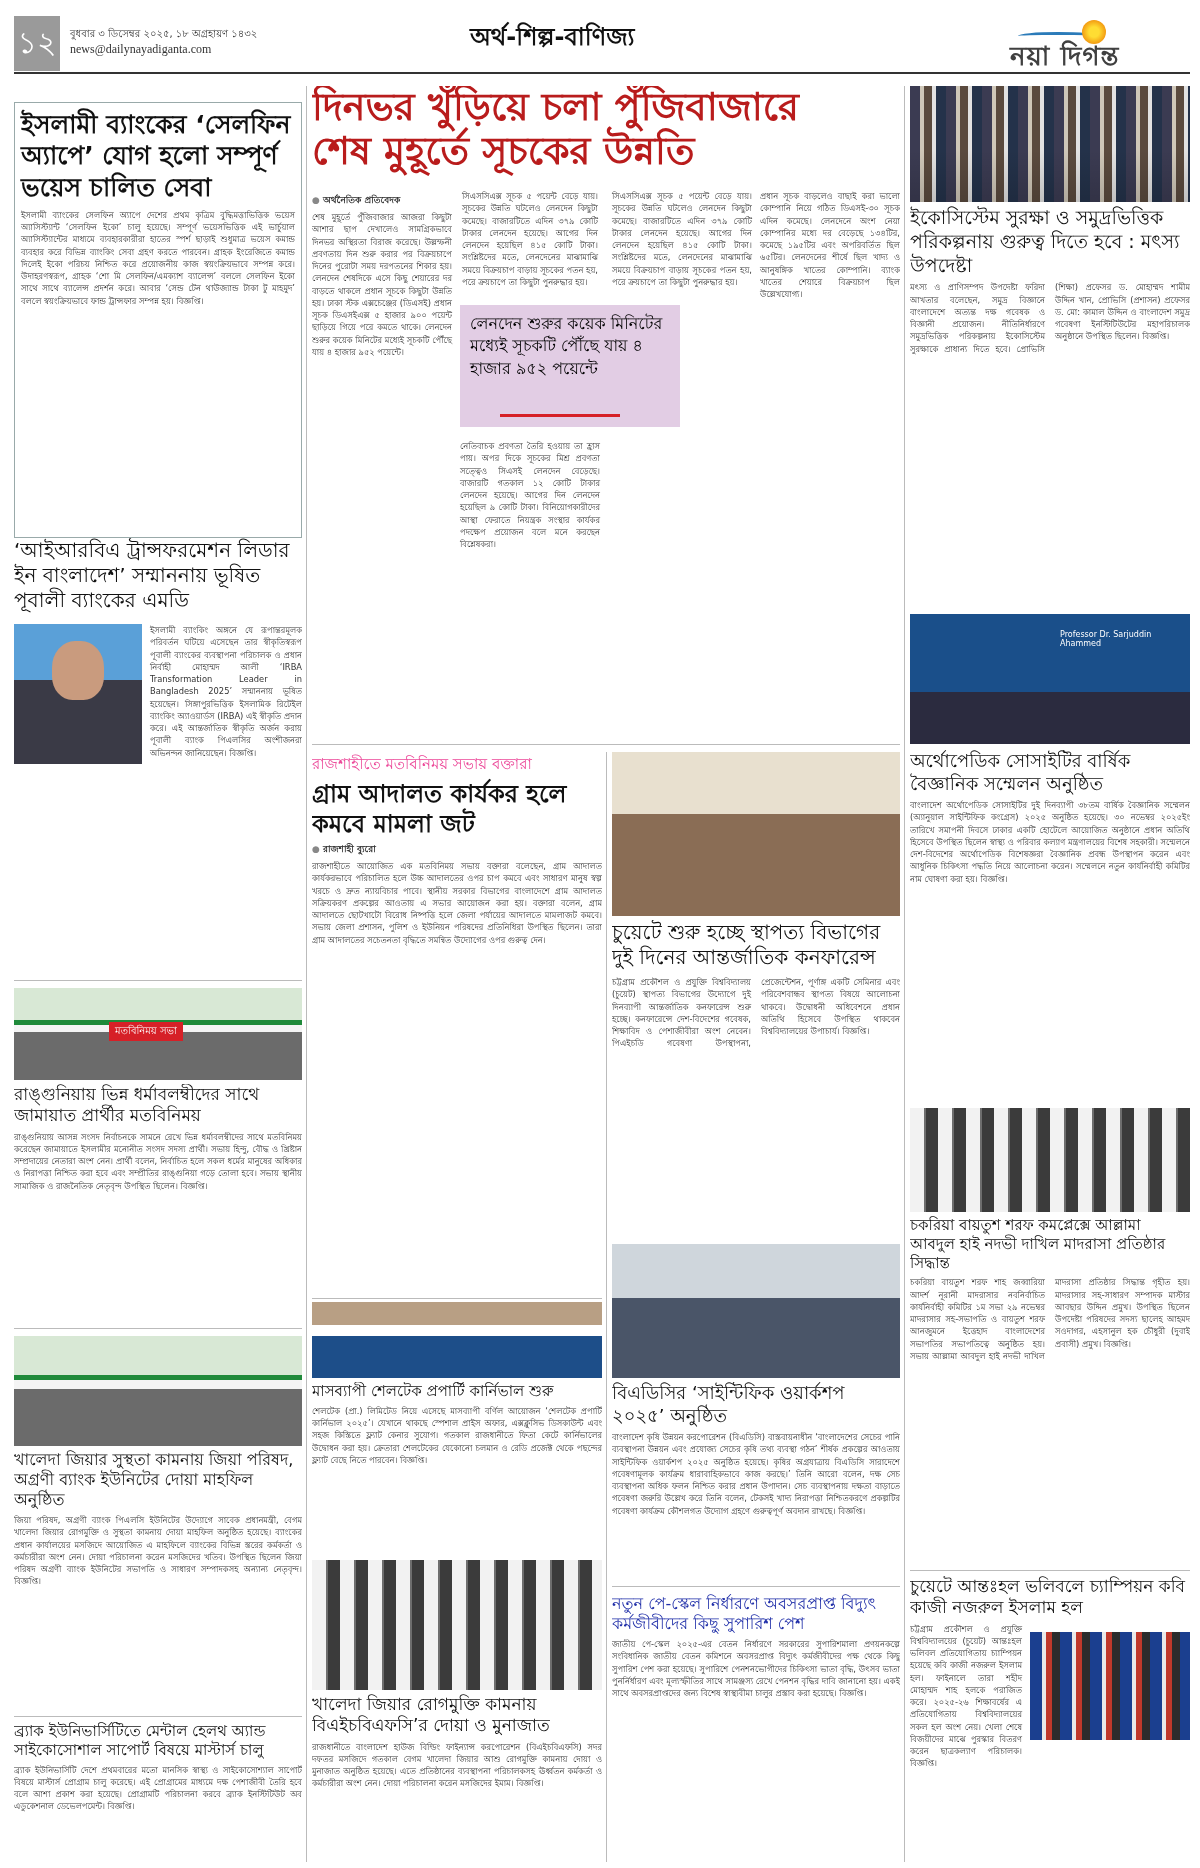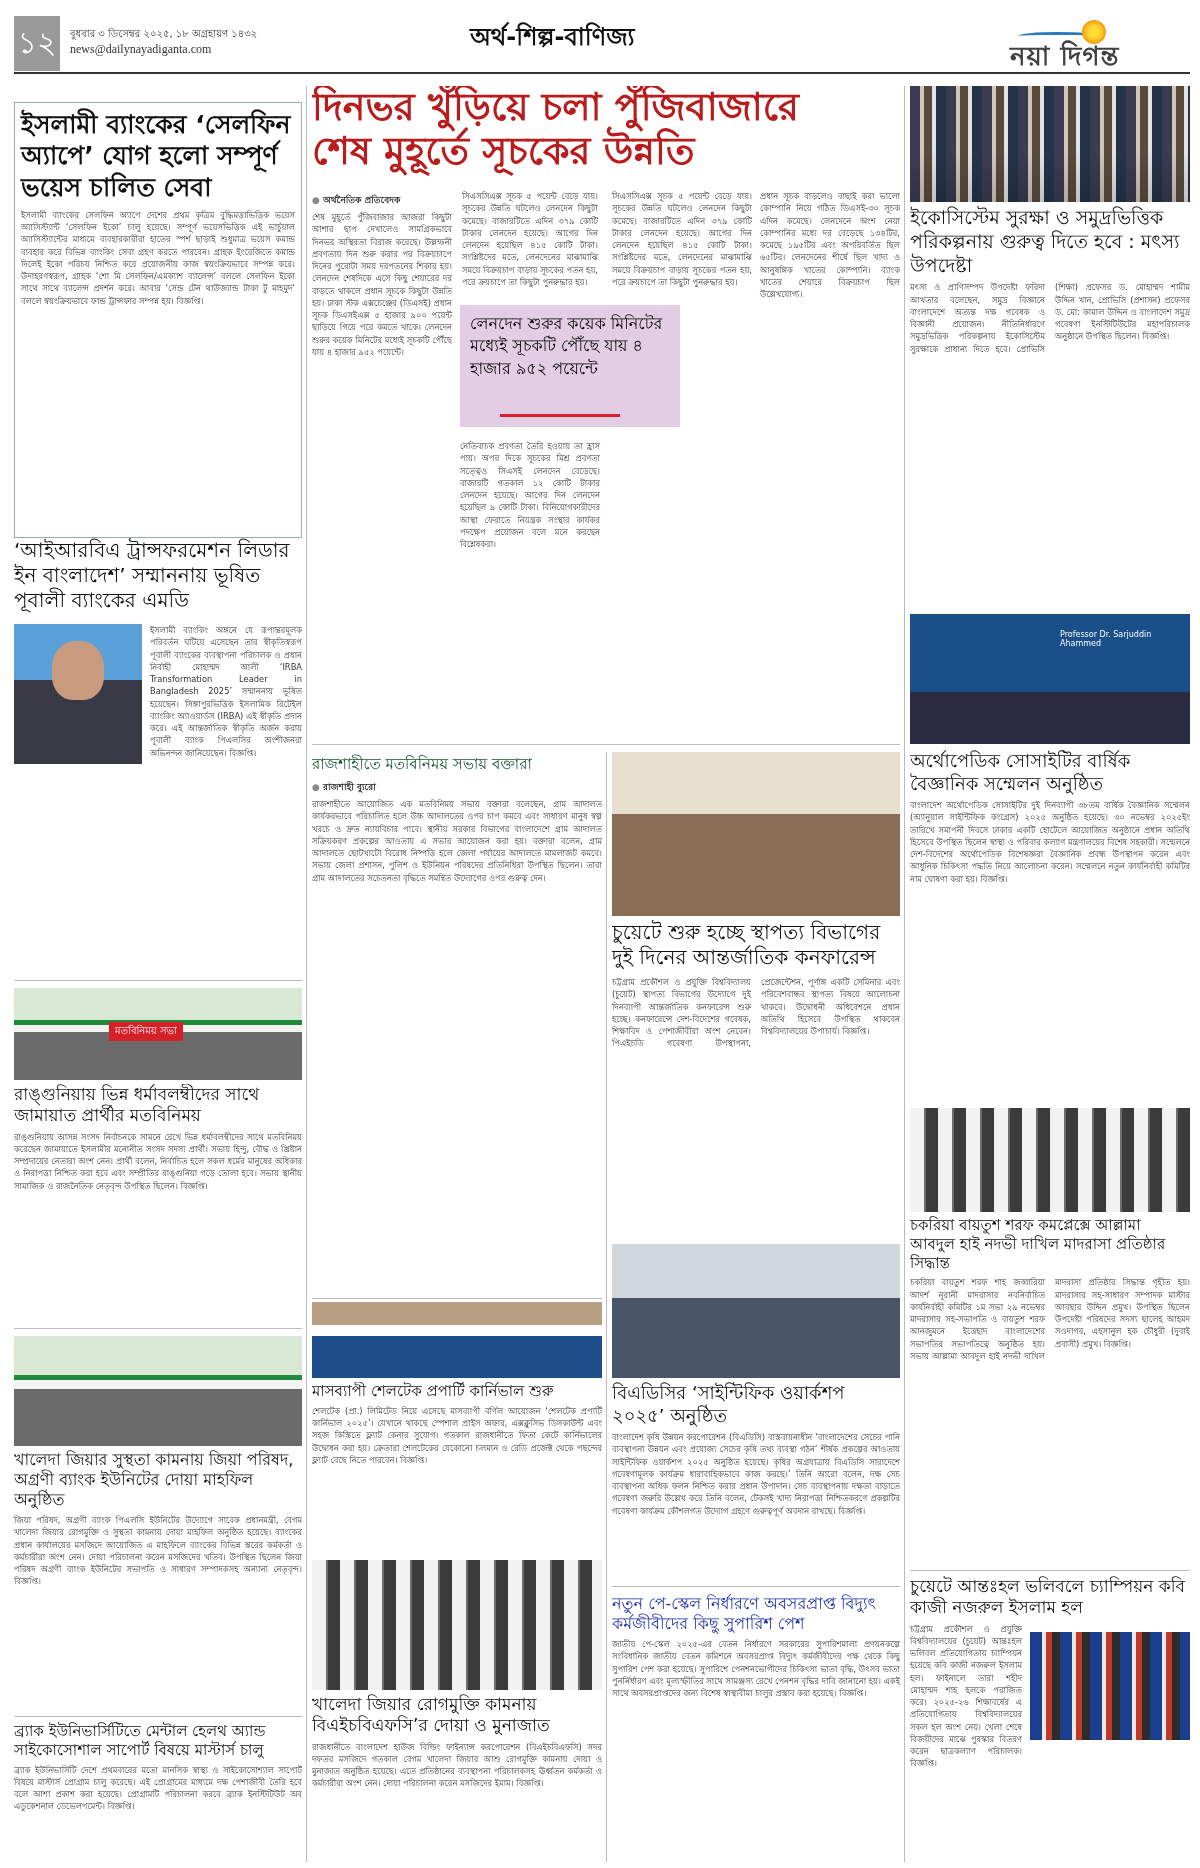--- a/index.html
+++ b/index.html
@@ -16,21 +16,21 @@
   .logo-swoosh { position: absolute; left: 18px; top: 12px; width: 80px; height: 8px; border-top: 3px solid #2b7bb9; border-radius: 50% 50% 0 0; }
   .logo-text { position: absolute; left: 10px; top: 16px; font-size: 26px; font-weight: bold; color: #404040; letter-spacing: 1px; }
   .top-rule { position: absolute; left: 14px; top: 72px; width: 1176px; height: 2px; background: #333; }
 
   .article { position: absolute; overflow: hidden; }
   .boxed { border: 1px solid #9aa; padding: 6px; }
   .headline { font-weight: bold; color: #111; line-height: 1.25; }
   .headline.red { color: #b91c1c; }
   .headline.blue { color: #1f2ea8; }
   .headline.center { }
-  .kicker { font-size: 15px; color: #14532d; margin-bottom: 2px; }
+  .kicker { font-size: 15px; color: #ec4899; margin-bottom: 2px; }
   .byline { font-size: 9px; font-weight: bold; color: #333; margin: 3px 0; }
   .byline::before { content: "● "; color: #888; }
   .body-text { font-size: 8.3px; line-height: 1.48; color: #333; text-align: justify; }
   .cols2 { column-count: 2; column-gap: 10px; }
   .vrule { position: absolute; width: 1px; background: #bbb; }
   .hrule { position: absolute; height: 1px; background: #bbb; }
 
   .photo { position: absolute; overflow: hidden; }
   .ph-crowd { background:
       linear-gradient(180deg, rgba(255,255,255,0) 55%, rgba(0,0,0,0.15) 100%),
@@ -128,20 +128,21 @@
   </div>
 </article>
 <div class="pullquote">
   <p class="pullquote-text">লেনদেন শুরুর কয়েক মিনিটের মধ্যেই সূচকটি পৌঁছে যায় ৪ হাজার ৯৫২ পয়েন্টে</p>
   <span class="pullquote-line"></span>
 </div>
 <div class="hrule" style="left:312px; top:744px; width:588px;"></div>
 
 <article class="article" style="left:312px; top:752px; width:290px; height:546px;">
   <div class="kicker">রাজশাহীতে মতবিনিময় সভায় বক্তারা</div>
+  <h2 class="headline" style="font-size:24px;">গ্রাম আদালত কার্যকর হলে কমবে মামলা জট</h2>
   <div class="byline">রাজশাহী ব্যুরো</div>
   <p class="body-text">রাজশাহীতে আয়োজিত এক মতবিনিময় সভায় বক্তারা বলেছেন, গ্রাম আদালত কার্যকরভাবে পরিচালিত হলে উচ্চ আদালতের ওপর চাপ কমবে এবং সাধারণ মানুষ স্বল্প খরচে ও দ্রুত ন্যায়বিচার পাবে। স্থানীয় সরকার বিভাগের বাংলাদেশে গ্রাম আদালত সক্রিয়করণ প্রকল্পের আওতায় এ সভার আয়োজন করা হয়। বক্তারা বলেন, গ্রাম আদালতে ছোটখাটো বিরোধ নিষ্পত্তি হলে জেলা পর্যায়ের আদালতে মামলাজট কমবে। সভায় জেলা প্রশাসন, পুলিশ ও ইউনিয়ন পরিষদের প্রতিনিধিরা উপস্থিত ছিলেন। তারা গ্রাম আদালতের সচেতনতা বৃদ্ধিতে সমন্বিত উদ্যোগের ওপর গুরুত্ব দেন।</p>
 </article>
 
 <div class="vrule" style="left:606px; top:752px; height:1110px;"></div>
 
 <div class="photo ph-indoor" style="left:612px; top:752px; width:288px; height:164px;"></div>
 <article class="article" style="left:612px; top:920px; width:288px; height:320px;">
   <h2 class="headline" style="font-size:20px; font-weight:normal; margin-bottom:6px;">চুয়েটে শুরু হচ্ছে স্থাপত্য বিভাগের দুই দিনের আন্তর্জাতিক কনফারেন্স</h2>
   <p class="body-text cols2">চট্টগ্রাম প্রকৌশল ও প্রযুক্তি বিশ্ববিদ্যালয় (চুয়েট) স্থাপত্য বিভাগের উদ্যোগে দুই দিনব্যাপী আন্তর্জাতিক কনফারেন্স শুরু হচ্ছে। কনফারেন্সে দেশ-বিদেশের গবেষক, শিক্ষাবিদ ও পেশাজীবীরা অংশ নেবেন। পিএইচডি গবেষণা উপস্থাপনা, প্রেজেন্টেশন, পূর্ণাঙ্গ একটি সেমিনার এবং পরিবেশবান্ধব স্থাপত্য বিষয়ে আলোচনা থাকবে। উদ্বোধনী অধিবেশনে প্রধান অতিথি হিসেবে উপস্থিত থাকবেন বিশ্ববিদ্যালয়ের উপাচার্য। বিজ্ঞপ্তি।</p>

